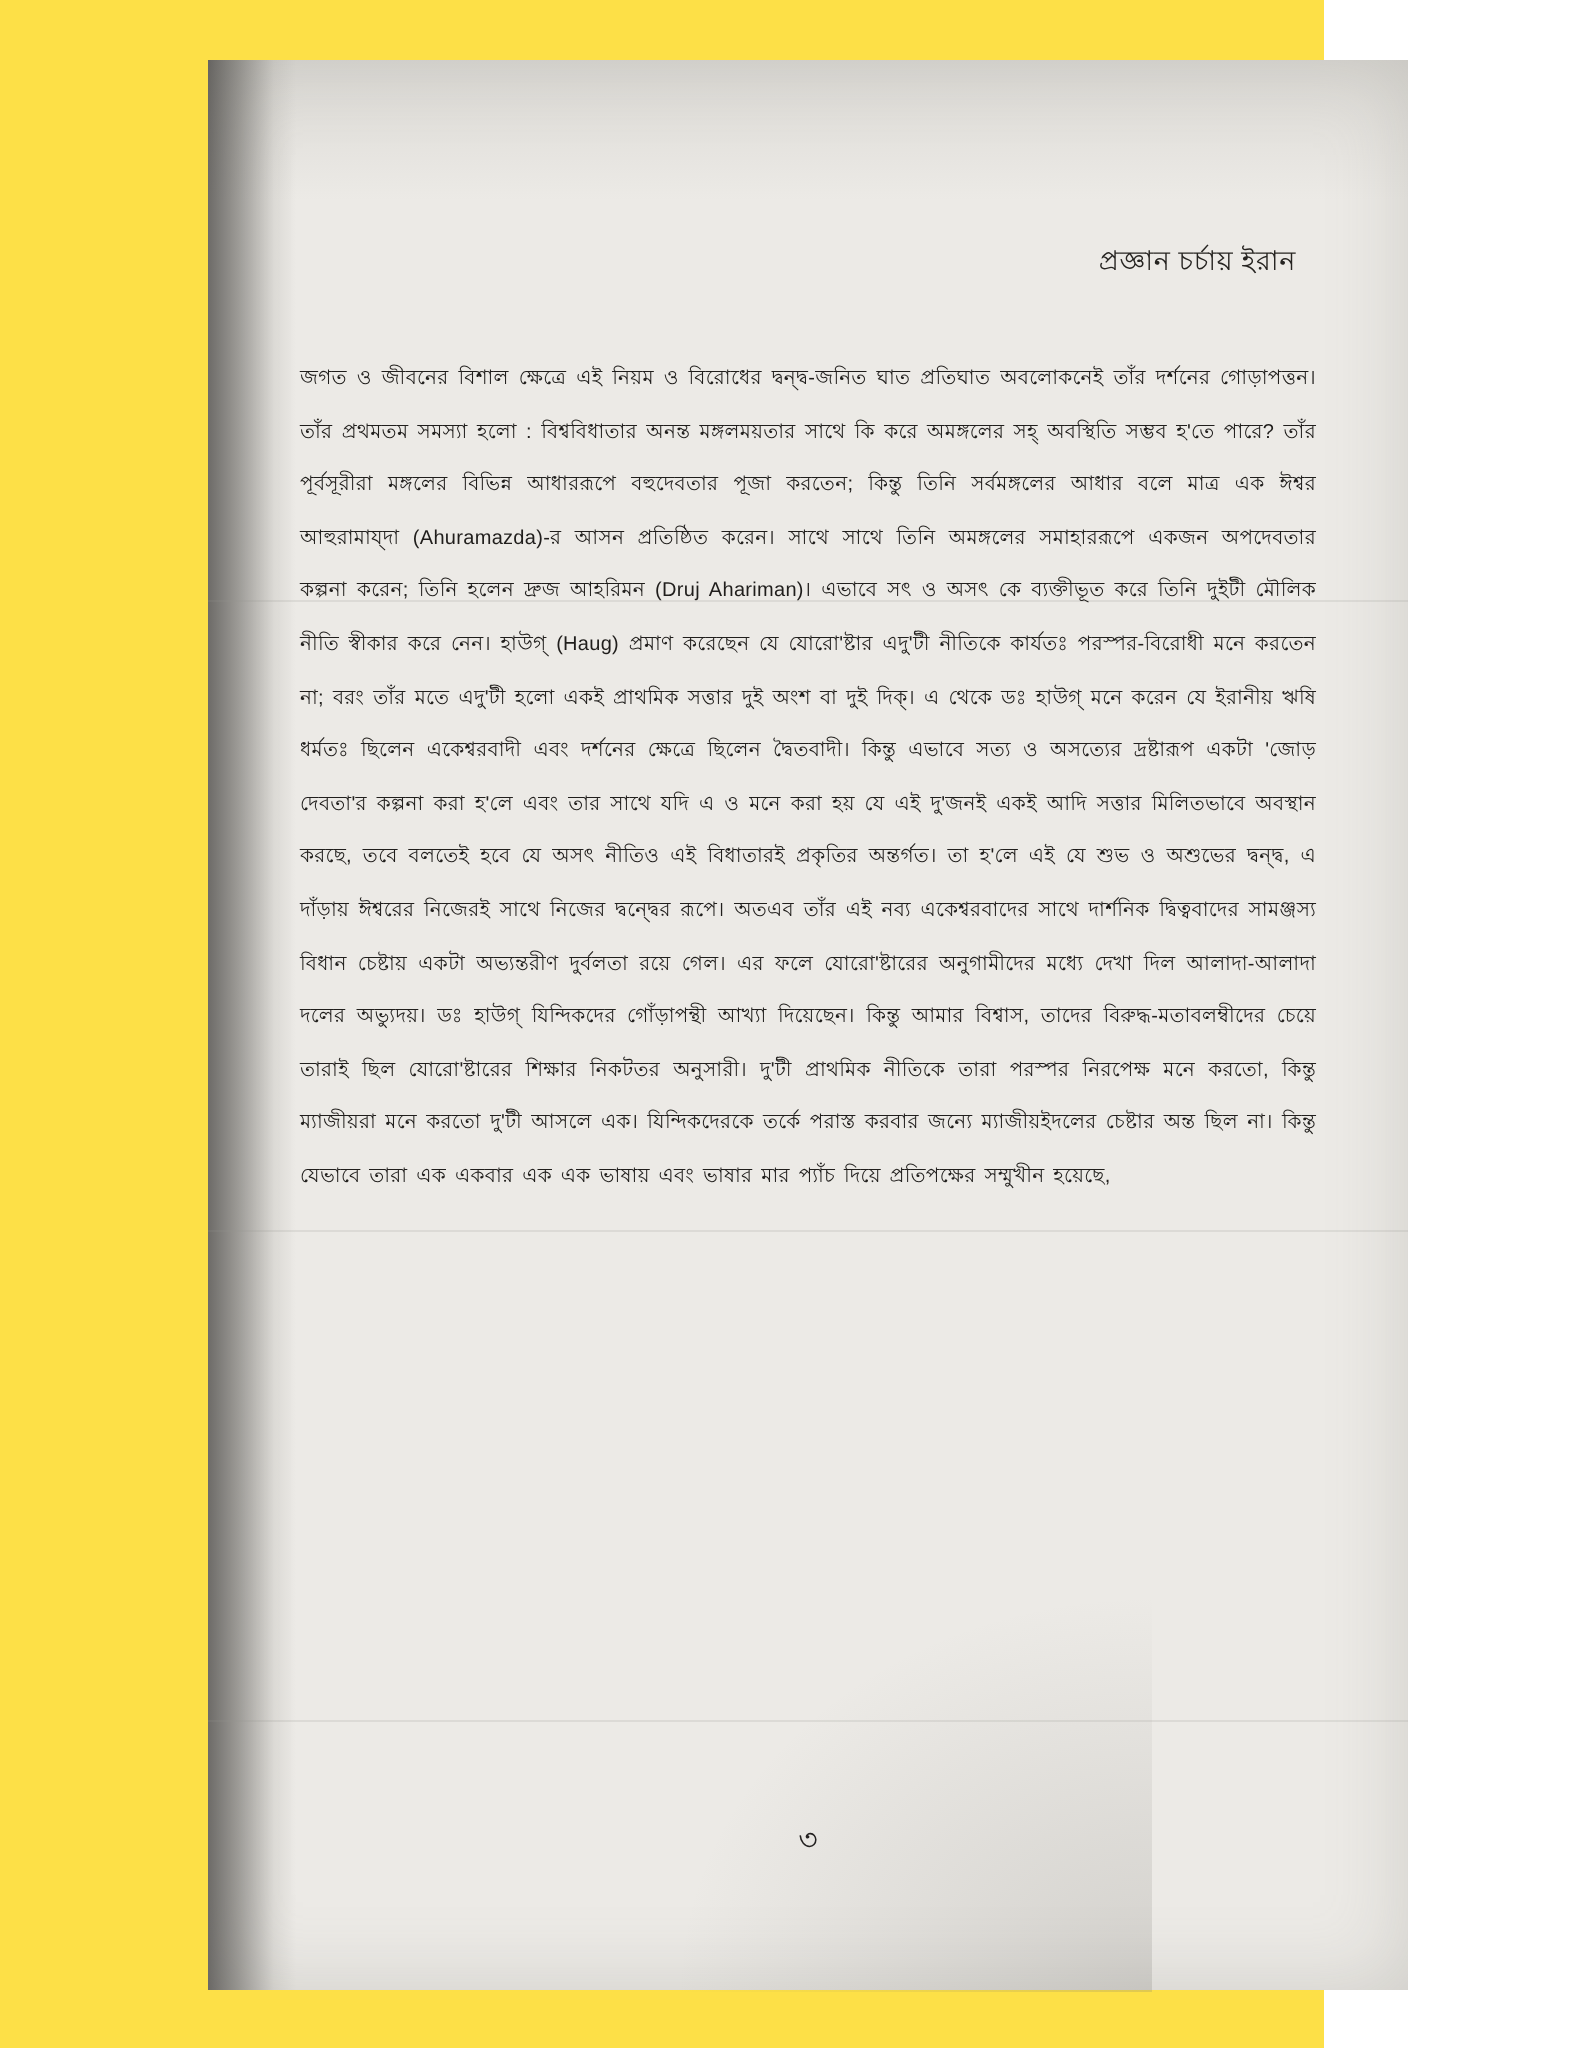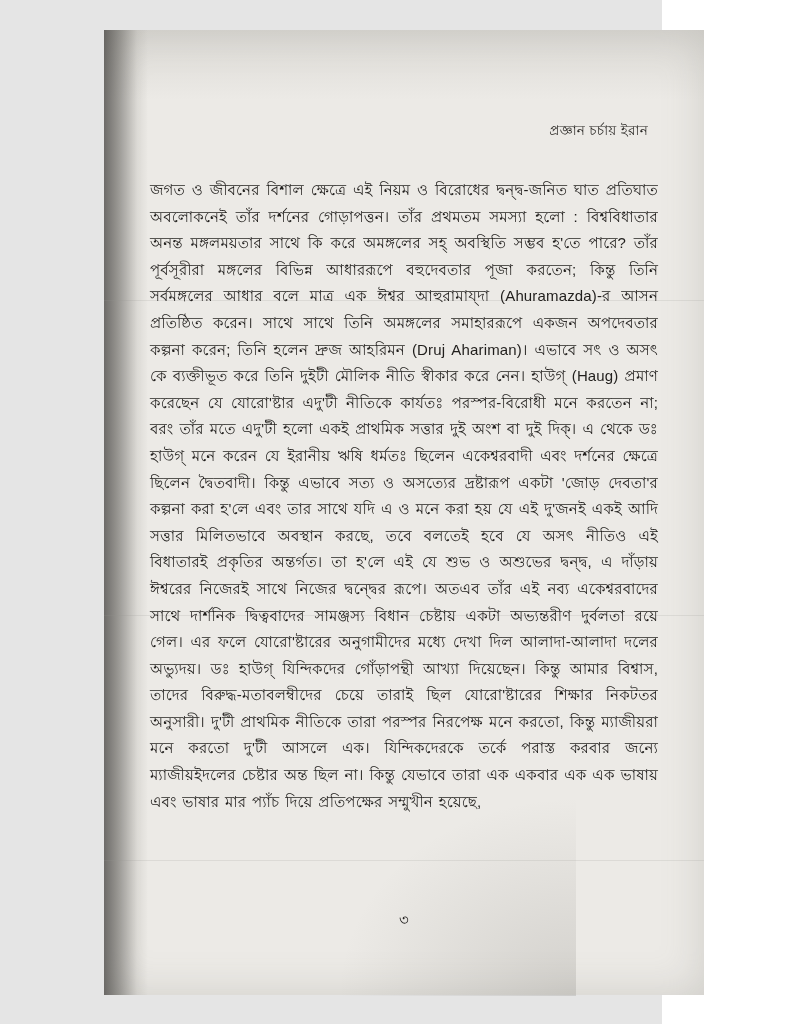--- a/index.html
+++ b/index.html
@@ -12,21 +12,21 @@
     height: 1024px;
     font-family: "Liberation Sans", sans-serif;
     overflow: hidden;
   }
 
   
   #page-scan {
     position: relative;
     width: 662px;
     height: 1024px;
-    background: #e5e5e5;
+    background: #fde047;
     text-decoration: underline;
   }
 
   
   #paper {
     position: absolute;
     left: 104px;
     top: 30px;
     width: 600px;
     height: 965px;
@@ -85,21 +85,21 @@
     text-align: right;
     font-size: 13.5px;
     color: #262421;
     letter-spacing: 0.3px;
     margin: 0 10px 34px 0;
     font-family: "Liberation Sans", sans-serif;
     filter: blur(0.25px);
   }
 
   .body-text {
-    font-size: 15px;
+    font-size: 10px;
     line-height: 26.6px;
     color: #201e1c;
     text-align: justify;
     text-justify: inter-word;
     letter-spacing: 0.15px;
     word-spacing: 1.5px;
     filter: blur(0.28px);
   }
 
   .body-text p {

